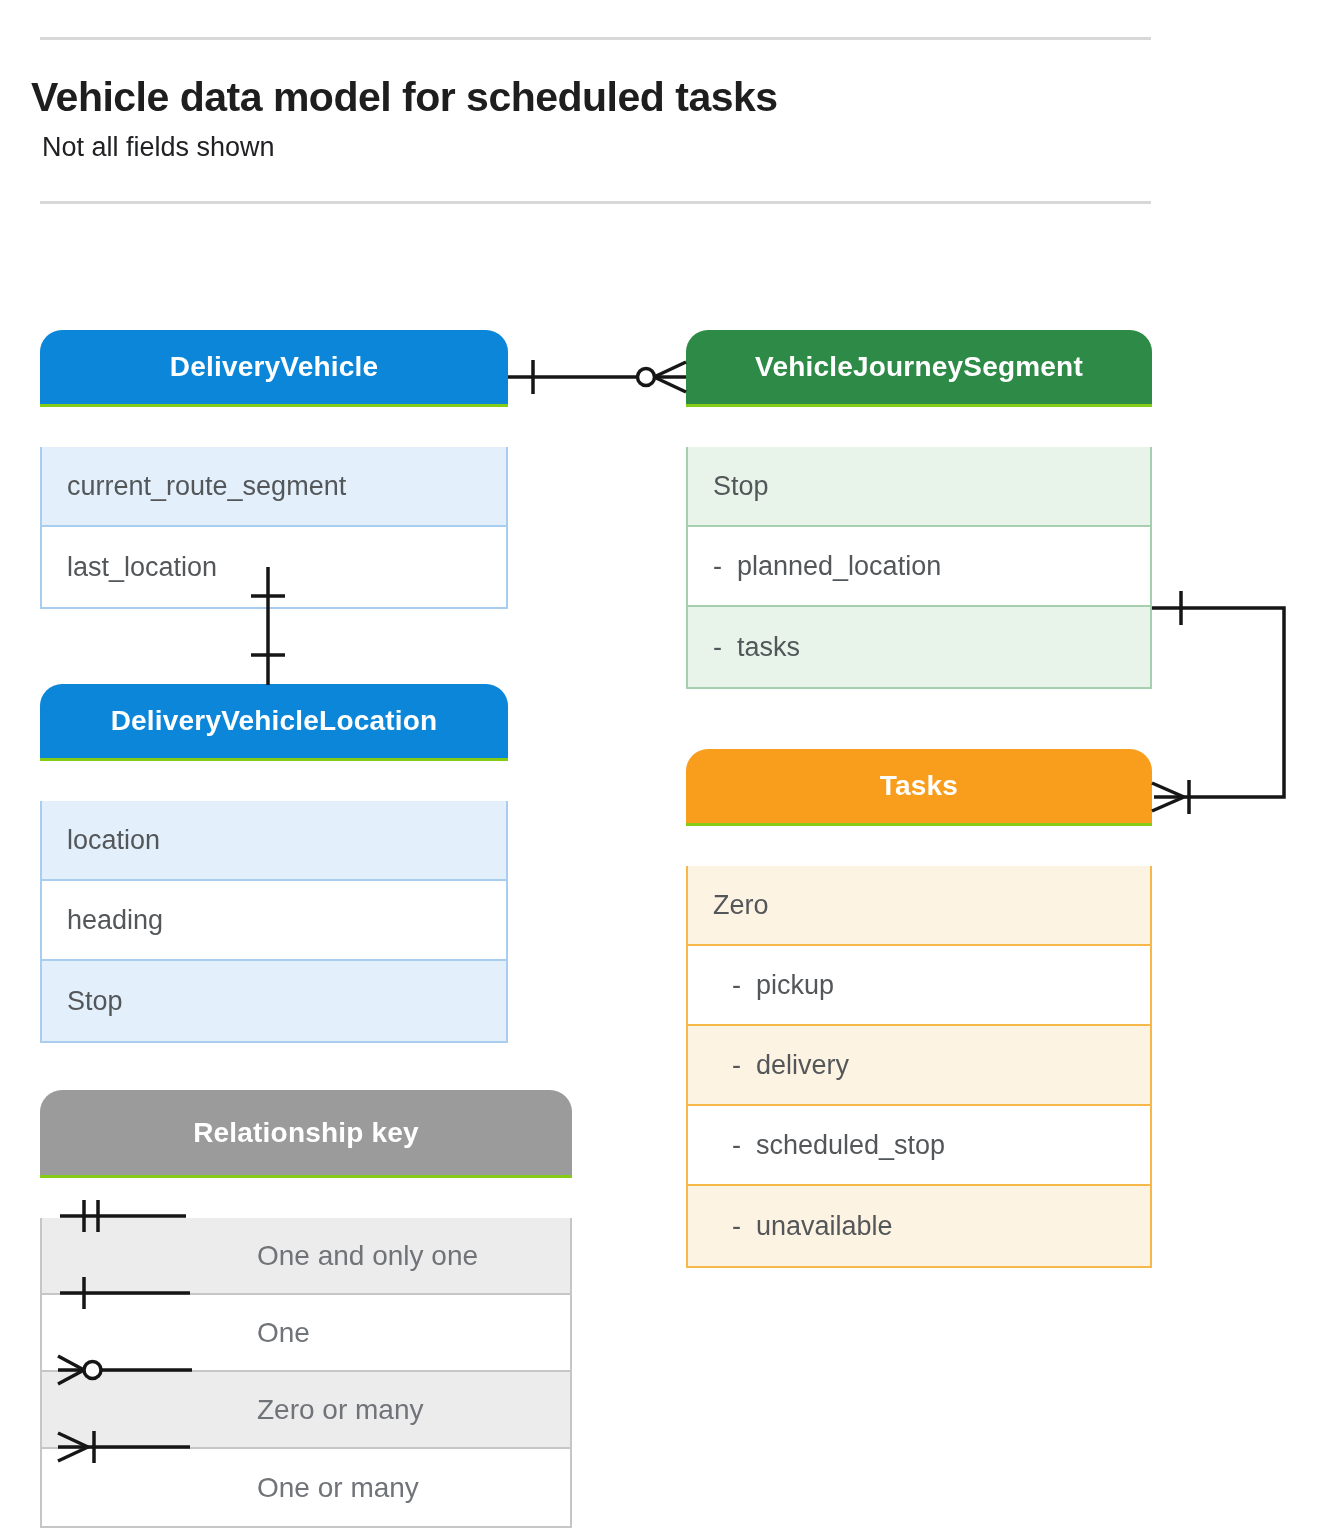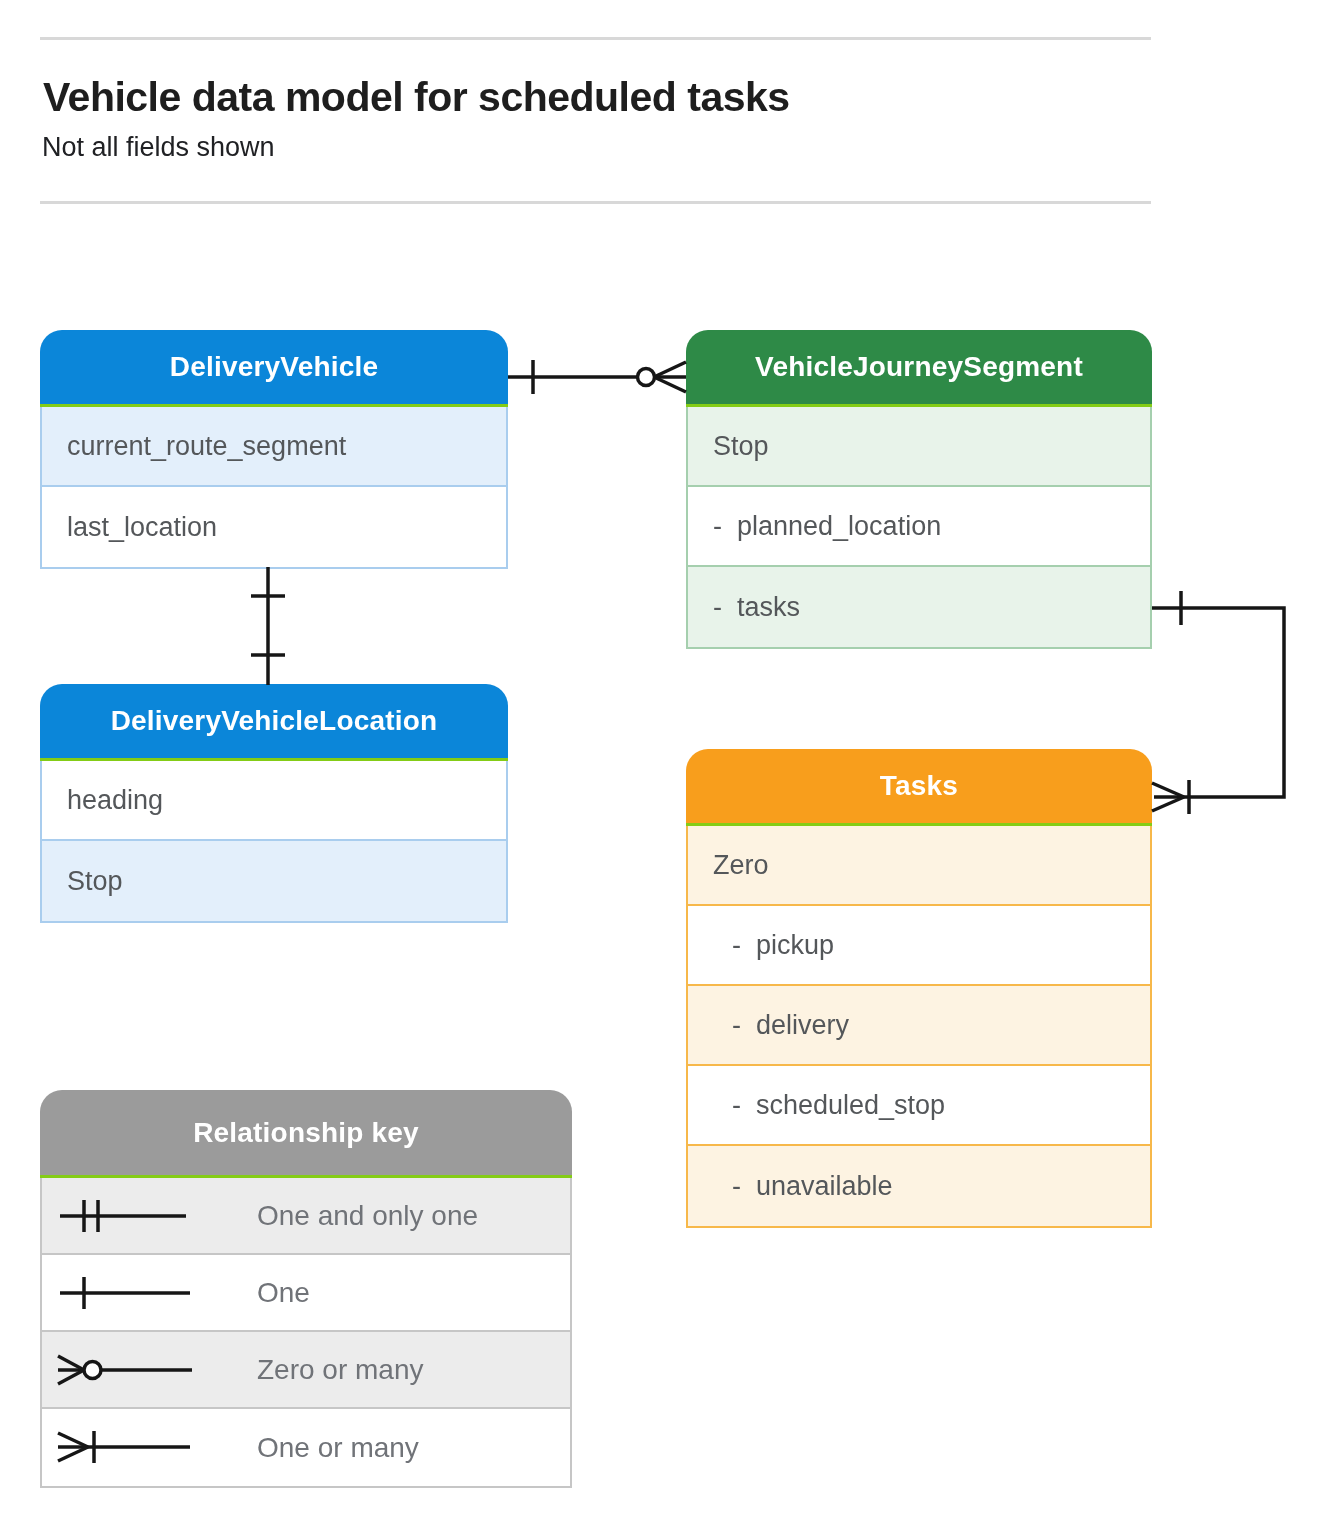--- a/index.html
+++ b/index.html
@@ -3,31 +3,31 @@
 <meta charset="utf-8">
 <style>
   html,body{margin:0;padding:0;background:#ffffff;}
   body{font-family:"Liberation Sans","DejaVu Sans",sans-serif;}
   .canvas{position:relative;width:1325px;height:1530px;background:#fff;overflow:hidden;}
 
   .rule{position:absolute;left:40px;width:1111px;height:3px;background:#d8d8d8;}
   .rule-top{top:37px;}
   .rule-2{top:201px;}
 
-  .page-title{position:absolute;left:43px;top:74px;font-size:41px;font-weight:700;color:#1e1e1e;letter-spacing:-0.5px;}
+  .page-title{position:absolute;left:31px;top:74px;font-size:41px;font-weight:700;color:#1e1e1e;letter-spacing:-0.5px;}
   .page-subtitle{position:absolute;left:42px;top:132px;font-size:27px;font-weight:400;color:#202124;}
 
   .entity{position:absolute;}
   .e-header{
     height:74px;border-bottom:3px solid #84cc16;
     border-radius:22px 22px 0 0;
     display:flex;align-items:center;justify-content:center;
     color:#ffffff;font-size:28px;font-weight:700;letter-spacing:0.2px;
   }
-  .e-rows{border-style:solid;border-width:0 2.5px 2.5px 2.5px;}
+  .e-rows{border-style:solid;border-width:0 2.5px 2.5px 2.5px;margin-top:40px;}
   .e-row{
     height:80px;display:flex;align-items:center;
     padding-left:25px;font-size:27px;color:#54575a;white-space:pre;
     border-bottom:2.5px solid transparent;box-sizing:border-box;
   }
   .e-row:last-child{border-bottom:none;}
   .e-row.indent{padding-left:44px;}
 
   
   .blue .e-header{background:#0b86d9;}
@@ -81,20 +81,21 @@
     <div class="e-rows">
       <div class="e-row tint">Stop</div>
       <div class="e-row">-  planned_location</div>
       <div class="e-row tint">-  tasks</div>
     </div>
   </div>
 
   <div class="entity blue" style="left:40px;top:684px;width:468px;">
     <div class="e-header">DeliveryVehicleLocation</div>
     <div class="e-rows">
+      <div class="e-row tint">location</div>
       <div class="e-row">heading</div>
       <div class="e-row tint">Stop</div>
     </div>
   </div>
 
   <div class="entity orange" style="left:686px;top:749px;width:466px;">
     <div class="e-header">Tasks</div>
     <div class="e-rows">
       <div class="e-row tint">Zero</div>
       <div class="e-row indent">-  pickup</div>

